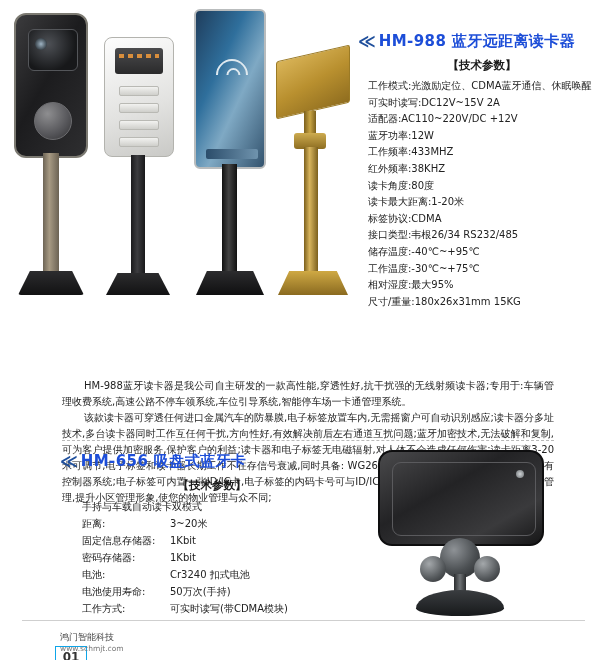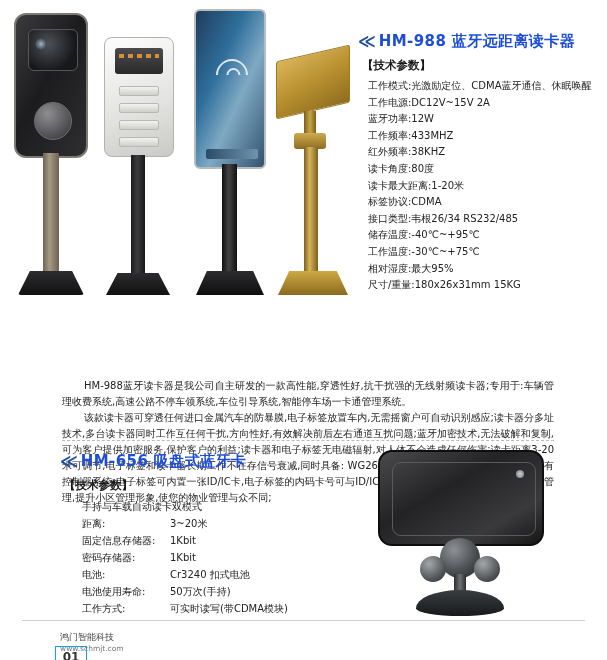--- a/index.html
+++ b/index.html
@@ -211,20 +211,21 @@
   .prod-title {
     font-size: 15px;
     font-weight: bold;
     color: #1d4ed8;
     letter-spacing: 0.4px;
   }
   .spec-heading {
     font-size: 11.5px;
     font-weight: bold;
     margin: 0 0 5px 4px;
+    text-align: center;
   }
   .spec-list {
     margin: 0;
     padding: 0;
     list-style: none;
   }
   .spec-list li {
     font-size: 10px;
     line-height: 16.6px;
     color: #222;
@@ -403,21 +404,22 @@
   </div>
 
   <div class="spec-block">
     <div class="title-row">
       <span class="chev">≪</span>
       <span class="prod-title">HM-988 蓝牙远距离读卡器</span>
     </div>
     <div class="spec-heading">【技术参数】</div>
     <ul class="spec-list">
       <li>工作模式:光激励定位、CDMA蓝牙通信、休眠唤醒</li>
-      <li>工作电源:DC12V~15V   2A</li>
+      <li>可实时读写:DC12V~15V   2A</li>
+      <li>适配器:AC110~220V/DC +12V</li>
       <li>蓝牙功率:12W</li>
       <li>工作频率:433MHZ</li>
       <li>红外频率:38KHZ</li>
       <li>读卡角度:80度</li>
       <li>读卡最大距离:1-20米</li>
       <li>标签协议:CDMA</li>
       <li>接口类型:韦根26/34  RS232/485</li>
       <li>储存温度:-40℃~+95℃</li>
       <li>工作温度:-30℃~+75℃</li>
       <li>相对湿度:最大95%</li>

